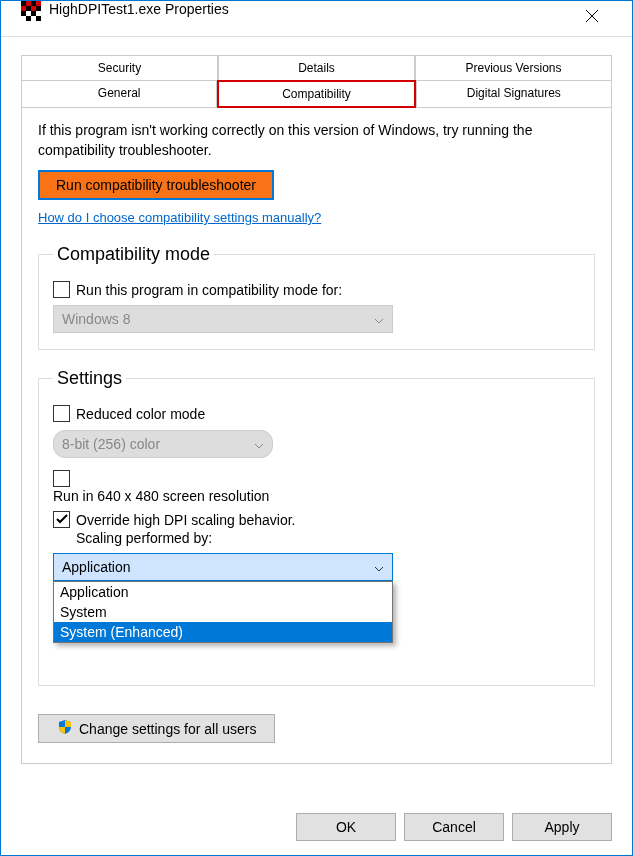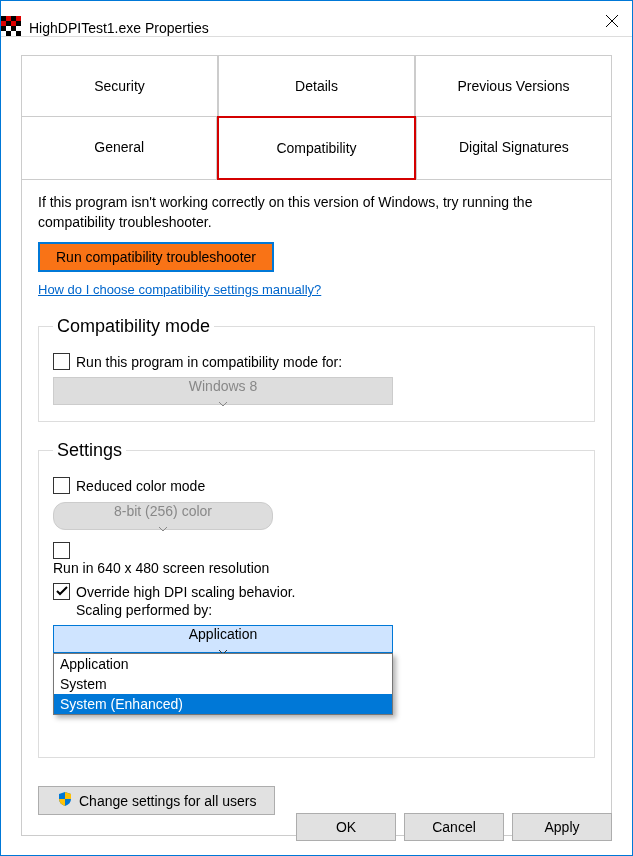--- a/index.html
+++ b/index.html
@@ -1,49 +1,49 @@
 <!DOCTYPE html>
 <html><head>
   <meta charset="utf-8">
   <style>
     * { box-sizing: border-box; margin: 0; padding: 0; font-family: 'Segoe UI', Tahoma, sans-serif; }
     body { width: 633px; height: 856px; background: #fff; border: 1px solid #0078d7; position: relative; }
     
-    .titlebar { height: 36px; display: flex; align-items: flex-end; padding: 0 0; border-bottom: 1px solid #ddd; }
+    .titlebar { height: 36px; display: flex; align-items: flex-start; padding: 0 20px; border-bottom: 1px solid #ddd; }
     .titlebar .icon { width: 20px; height: 20px; margin-right: 8px; }
     .titlebar .title { font-size: 14px; flex: 1; }
     .titlebar .close { width: 40px; height: 30px; display: flex; align-items: center; justify-content: center; cursor: pointer; }
     
     .content { padding: 18px 20px 10px 20px; }
     
     .tabs { position: relative; }
     .tabrow { display: flex; border-bottom: none; }
     .tabrow2 { display: flex; margin-top: -1px; border-radius: 8px; }
-    .tab { flex: 1; text-align: center; font-size: 14px; padding: 22px 0; border: 1px solid #ccc; background: #fff; cursor: pointer; }
+    .tab { flex: 1; text-align: center; font-size: 12px; padding: 5px 0; border: 1px solid #ccc; background: #fff; cursor: pointer; }
     .tab.active { border: 2px solid #d40000; border-bottom: 2px solid #d40000; background: #fff; z-index: 2; position: relative; }
     
     .tabpanel { border: 1px solid #ccc; border-top: none; padding: 14px 16px 20px 16px; margin-top: -1px; }
     
     .intro { font-size: 14px; line-height: 1.4; margin-bottom: 10px; }
     
     .btn { display: inline-block; padding: 4px 14px; font-size: 14px; border: 1px solid #adadad; background: #e1e1e1; cursor: pointer; }
     .btn.primary { border: 2px solid #0078d7; background: #f97316; padding: 5px 16px; }
     
     .link { color: #0066cc; text-decoration: underline; font-size: 13px; cursor: pointer; margin-top: 10px; display: inline-block; }
     
     fieldset { border: 1px solid #ddd; margin-top: 18px; padding: 10px 14px 16px 14px; }
     legend { font-size: 18px; padding: 0 4px; }
     
     .chk-row { display: flex; align-items: flex-start; margin: 6px 0; }
     .chk { width: 17px; height: 17px; border: 1px solid #333; margin-right: 6px; flex-shrink: 0; display: flex; align-items: center; justify-content: center; background: #fff; }
     .chk.checked svg { display: block; }
     .chk svg { display: none; }
     .chk-label { font-size: 14px; line-height: 1.3; }
     
-    .combo { display: flex; align-items: center; justify-content: space-between; height: 28px; padding: 0 8px; font-size: 14px; border: 1px solid #ccc; margin-top: 6px; flex-direction: column; }
+    .combo { display: flex; align-items: center; justify-content: space-between; height: 28px; padding: 0 8px; font-size: 14px; border: 1px solid #ccc; margin-top: 6px; }
     .combo.disabled { background: #ddd; color: #888; }
     .combo.wide { width: 340px; }
     .combo.medium { width: 220px; border-radius: 12px; }
     .combo.open { background: #cfe4ff; border: 1px solid #0078d7; width: 340px; }
     .combo .chev { color: #666; }
     
     .dropdown { position: absolute; width: 340px; border: 1px solid #767676; background: #fff; box-shadow: 3px 3px 5px rgba(0,0,0,0.3); z-index: 10; }
     .dropdown .opt { padding: 2px 6px; font-size: 14px; cursor: pointer; }
     .dropdown .opt.selected { background: #0078d7; color: #fff; }
     

